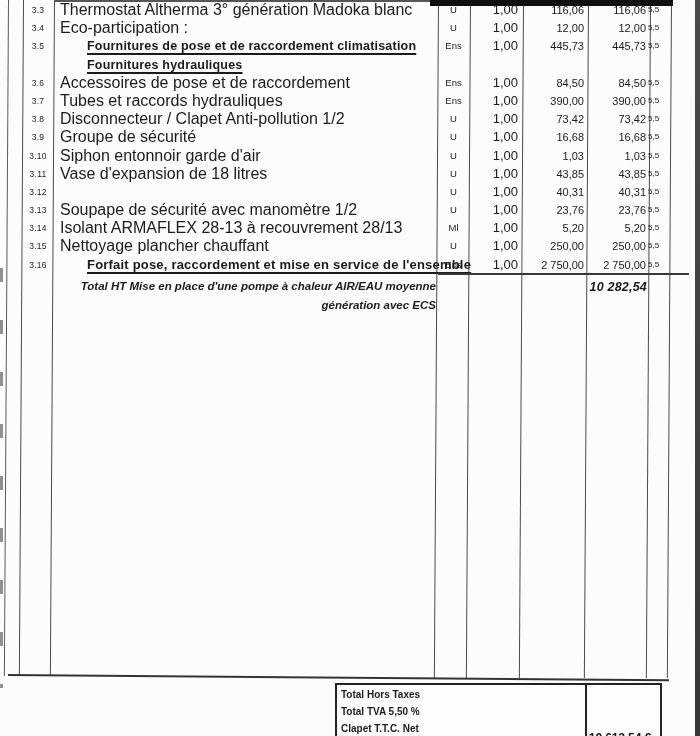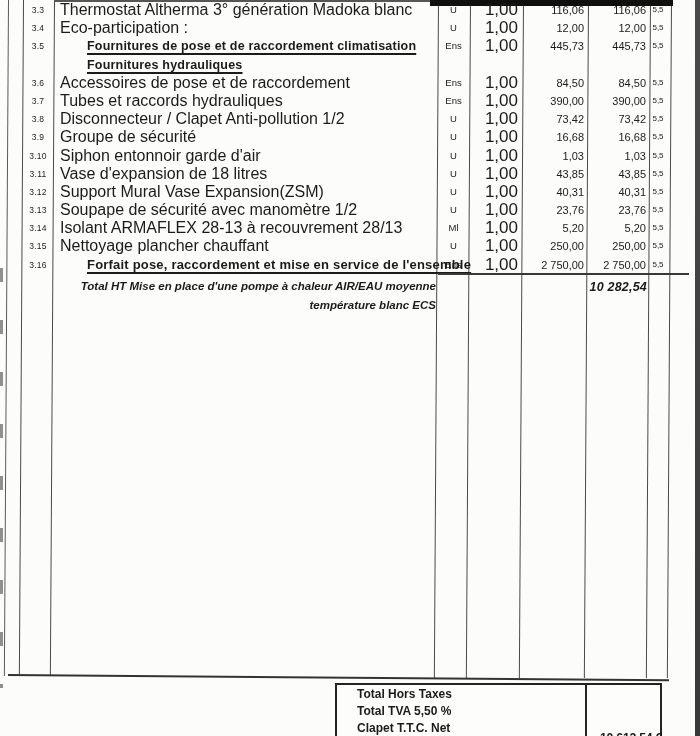--- a/index.html
+++ b/index.html
@@ -25,39 +25,39 @@
   .items-underline{position:absolute;left:438px;top:273px;width:251px;height:1.5px;background:#383838;}
   .table-bottom{position:absolute;left:8px;top:674px;width:661px;height:1.6px;background:#333;
                 transform:rotate(0.45deg);transform-origin:left center;}
   
   #rows{position:absolute;left:0;top:1px;width:700px;}
   .row{position:relative;height:18.2px;text-decoration:underline;}
   .row span{position:absolute;top:0;line-height:18px;white-space:nowrap;}
   .c-no   {left:22px;width:32px;text-align:center;font-size:8.5px;letter-spacing:.3px;}
   .c-desc {left:60px;width:376px;font-size:16px;}
   .c-unit {left:438px;width:31px;text-align:center;font-size:9.5px;}
-  .c-qty  {left:466px;width:52px;text-align:right;font-size:17px;}
+  .c-qty  {left:466px;width:52px;text-align:right;font-size:13px;}
   .c-pu   {left:520px;width:64px;text-align:right;font-size:11px;}
   .c-total{left:585px;width:61px;text-align:right;font-size:11px;}
-  .c-vat  {left:648px;width:20px;text-align:center;font-size:8px;}
+  .c-vat  {left:648px;width:20px;text-align:left;font-size:8px;}
   .row.b .c-desc{font-weight:700;font-size:12.5px;text-decoration:underline;
                  text-underline-offset:2.5px;text-decoration-thickness:1.5px;letter-spacing:.2px;padding-left:27px;}
   .row.lg .c-desc{font-size:13px;}
   
   .st-label{position:absolute;top:277px;right:264px;width:420px;text-align:right;
             font-weight:700;font-size:11.5px;line-height:18.5px;font-style:italic;}
   .st-amount{position:absolute;top:280px;right:53px;font-weight:700;font-style:italic;
              font-size:12.5px;letter-spacing:.2px;}
   
   .totals-box{position:absolute;left:335px;top:683px;width:327px;height:53px;
               box-sizing:border-box;border:2px solid #232323;border-bottom:none;
               background:#fdfdfb;padding-top:1px;}
   .tb-sep{position:absolute;left:248px;top:0;bottom:0;width:1.5px;background:#232323;}
   .trow{display:flex;height:16.9px;line-height:17px;font-weight:700;}
-  .tlabel{flex:0 0 243px;padding-left:20px;font-size:12px;white-space:nowrap;}
+  .tlabel{flex:0 0 243px;padding-left:4px;font-size:10px;white-space:nowrap;}
   .tvalue{flex:1;text-align:right;padding-right:9px;font-size:12.2px;
           letter-spacing:-0.2px;white-space:nowrap;margin-top:44px;}
   
   .edge-band{position:absolute;right:0;top:0;width:5px;height:736px;
              background:linear-gradient(to bottom,#4a4a4c,var(--edge_band));}
   .edge-dashes{position:absolute;left:0;top:268px;width:3px;height:420px;opacity:.65;
                background:repeating-linear-gradient(to bottom,#555 0 14px,transparent 14px 52px);}
 </style>
 </head>
 <body>
@@ -165,21 +165,20 @@
     <span class="c-no">3.11</span>
     <span class="c-desc">Vase d'expansion de 18 litres</span>
     <span class="c-unit">U</span>
     <span class="c-qty">1,00</span>
     <span class="c-pu">43,85</span>
     <span class="c-total">43,85</span>
     <span class="c-vat">5,5</span>
   </div>
       <div class="row">
     <span class="c-no">3.12</span>
-    <span class="c-desc">Support Mural Vase Expansion(ZSM)</span>
     <span class="c-unit">U</span>
     <span class="c-qty">1,00</span>
     <span class="c-pu">40,31</span>
     <span class="c-total">40,31</span>
     <span class="c-vat">5,5</span>
   </div>
       <div class="row">
     <span class="c-no">3.13</span>
     <span class="c-desc">Soupape de sécurité avec manomètre 1/2</span>
     <span class="c-unit">U</span>
@@ -214,21 +213,21 @@
     <span class="c-pu">2 750,00</span>
     <span class="c-total">2 750,00</span>
     <span class="c-vat">5,5</span>
   </div>
     </div>
 
   <div class="items-underline"></div>
 
   <div class="st-label">
     <span>Total HT Mise en place d'une pompe à chaleur AIR/EAU moyenne</span><br>
-    <span>température blanc ECS</span>
+    <span>génération avec ECS</span>
   </div>
   <div class="st-amount">10 282,54</div>
 
   <div class="table-bottom"></div>
 
   <div class="totals-box">
     <div class="tb-sep"></div>
     <div id="totals-rows">
         <div class="trow">
     <span class="tlabel">Total Hors Taxes</span>

